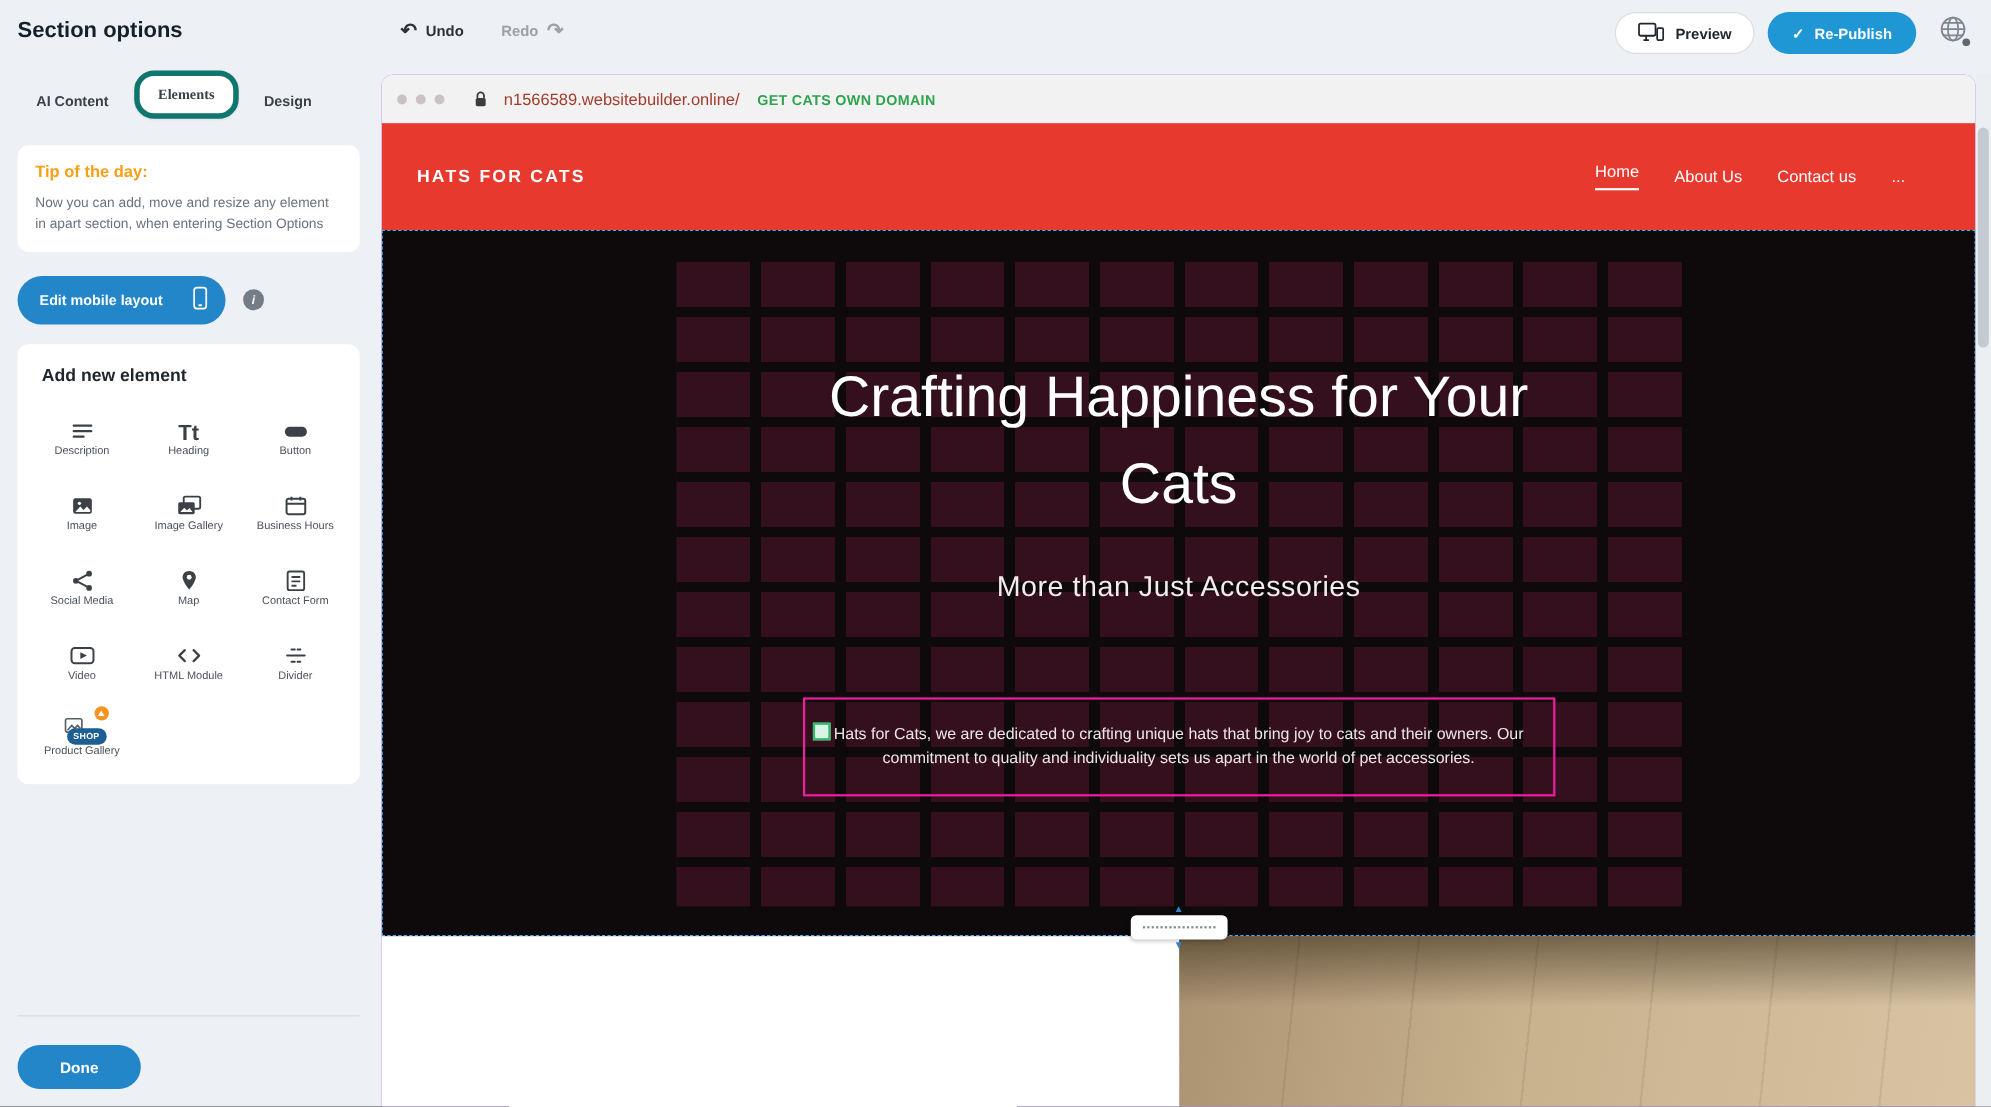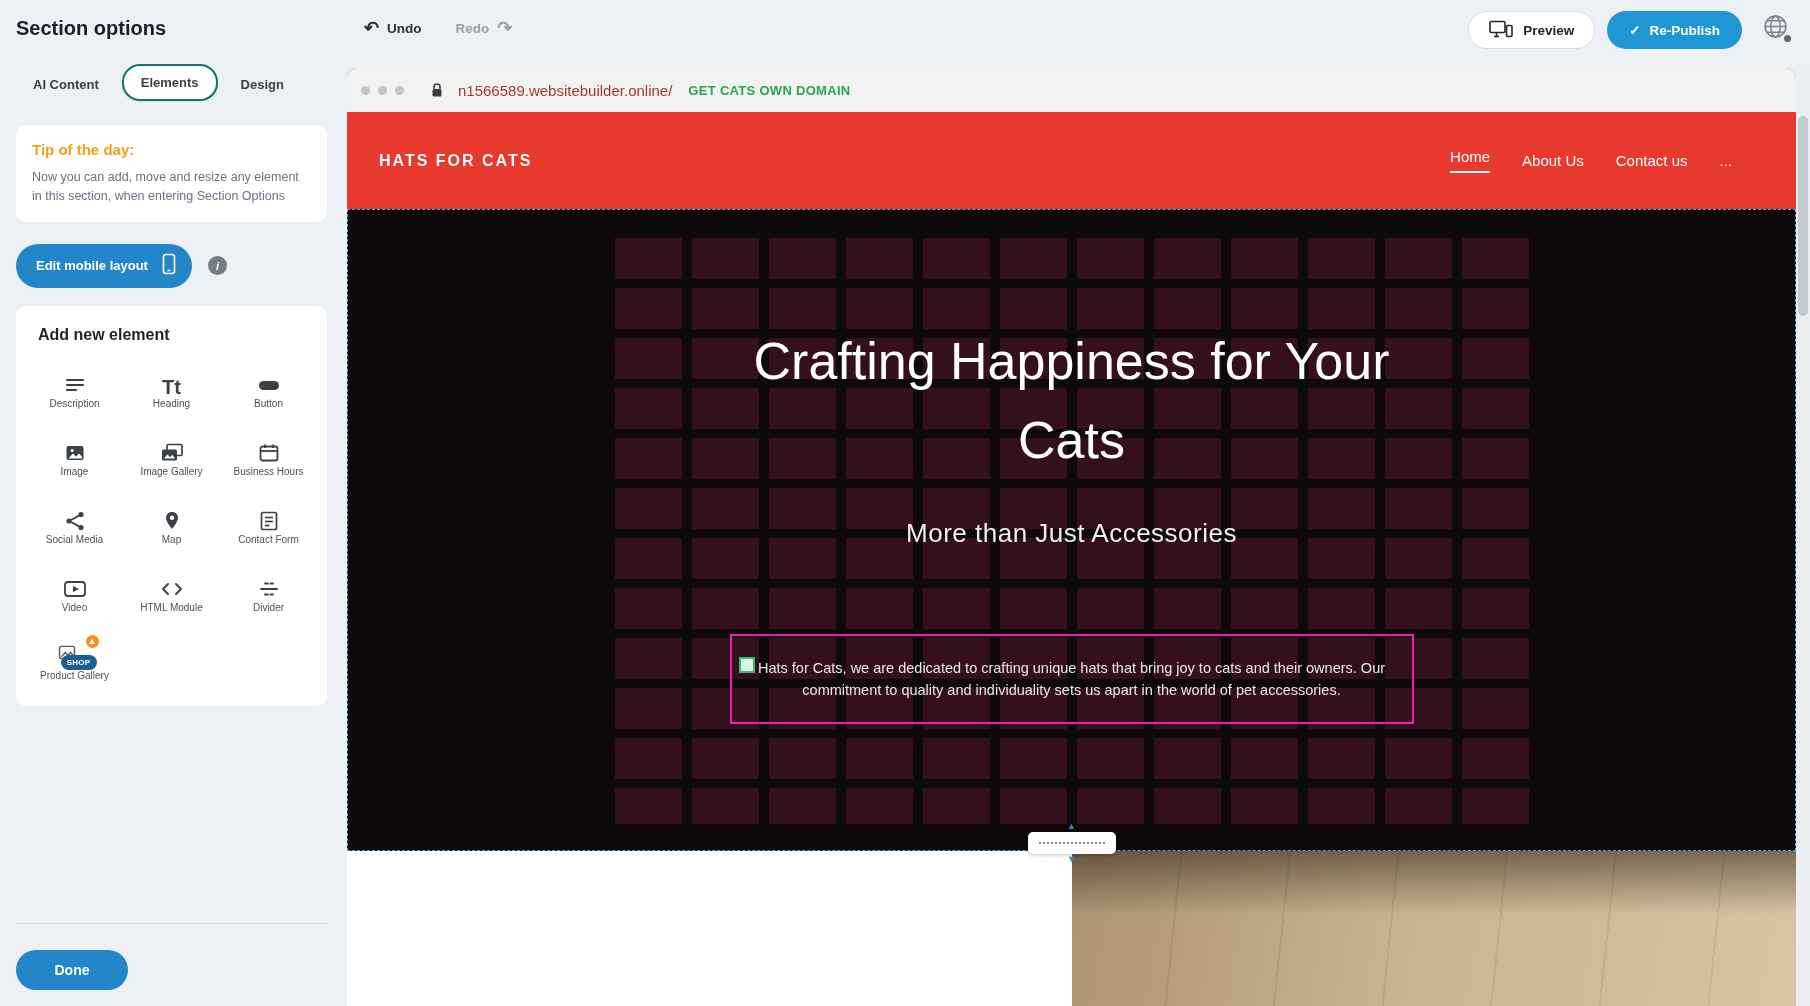--- a/index.html
+++ b/index.html
@@ -28,29 +28,29 @@
                border-radius: 50%; background: #5f6770; }
 
   
   .content { display: flex; height: 950px; }
 
   
   .sidebar { width: 347px; padding: 0 20px 0 16px; display: flex; flex-direction: column; }
   .tabs { display: flex; align-items: flex-end; gap: 6px; margin-top: 8px; }
   .tab { padding: 9px 17px; font-size: 13px; font-weight: 700; color: #3a4148;
          background: transparent; border: none; border-radius: 18px; }
-  .tab.active { background: #fff; border: 2px solid #0f766e; box-shadow: 0 1px 2px rgba(0,0,0,.07); }
+  .tab.active { background: #fff; border: 5px solid #0f766e; box-shadow: 0 1px 2px rgba(0,0,0,.07); font-family: Liberation Serif, serif; }
   .card { background: #fff; border-radius: 10px; }
   .tip-card { margin-top: 24px; padding: 16px; }
   .tip-title { color: #f5a017; font-weight: 700; font-size: 15px; }
   .tip-body { margin-top: 10px; font-size: 12.5px; color: #6a7280; line-height: 1.5; }
   .mobile-row { display: flex; align-items: center; gap: 16px; margin-top: 22px; }
   .btn-mobile { height: 44px; border-radius: 22px; background: #2386c8; border: none;
                 color: #fff; font-size: 13px; font-weight: 700;
-                display: flex; align-items: center; gap: 14px; padding: 0 16px 0 20px; }
+                display: flex; align-items: center; gap: 27px; padding: 0 16px 0 20px; }
   .info-icon { width: 19px; height: 19px; border-radius: 50%; background: #747d87; color: #fff;
                font-size: 11px; font-weight: 700; font-style: italic;
                display: flex; align-items: center; justify-content: center; border: none; }
   .elements-card { margin-top: 18px; padding: 20px 10px 24px; }
   .elements-title { font-size: 16px; font-weight: 700; color: #20262e; padding-left: 12px; }
   .el-grid { display: grid; grid-template-columns: repeat(3, 1fr); row-gap: 28px; margin-top: 26px; }
   .el-item { display: flex; flex-direction: column; align-items: center; gap: 0;
              background: none; border: none; }
   .el-icon { height: 27px; display: flex; align-items: flex-end; justify-content: center; color: #3c4148; }
   .el-label { font-size: 10px; color: #4a505a; text-align: center; line-height: 1.3; max-width: 74px; }
@@ -174,21 +174,21 @@
 
   <aside class="sidebar">
     <div class="tabs">
       <button class="tab">AI Content</button>
       <button class="tab active">Elements</button>
       <button class="tab">Design</button>
     </div>
 
     <div class="card tip-card">
       <div class="tip-title">Tip of the day:</div>
-      <div class="tip-body">Now you can add, move and resize any element in this section, when entering Section Options</div>
+      <div class="tip-body">Now you can add, move and resize any element in apart section, when entering Section Options</div>
     </div>
 
     <div class="mobile-row">
       <button class="btn-mobile">
         <span>Edit mobile layout</span>
         <span>
           <svg width="14" height="22" viewBox="0 0 14 22" fill="none" stroke="#fff" stroke-width="1.6">
             <rect x="1.5" y="1.5" width="11" height="19" rx="2.5"></rect>
             <line x1="5.5" y1="17.5" x2="8.5" y2="17.5"></line>
           </svg>

